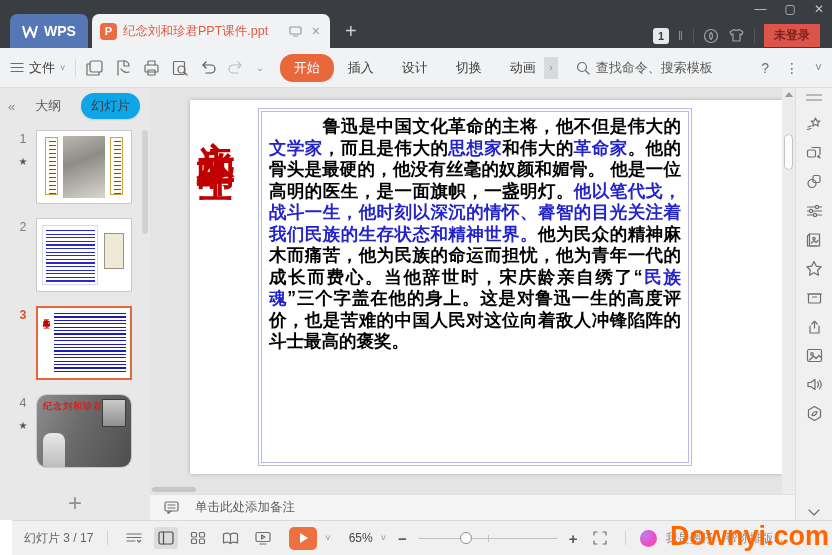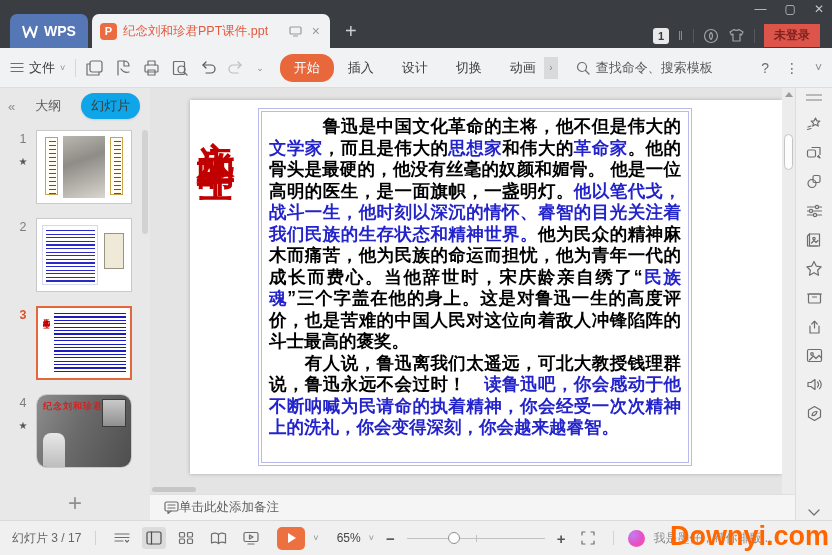--- a/index.html
+++ b/index.html
@@ -118,35 +118,35 @@
     text-align:justify; }
   .hscroll { position:absolute; left:2px; bottom:2px; width:44px; height:5px;
     background:#c6c6c7; border-radius:3px; }
   .vscroll { position:absolute; right:0; top:0; bottom:0; width:13px; background:#ececed; }
   .vs-up { position:absolute; top:4px; left:3px; width:0; height:0;
     border-left:4px solid transparent; border-right:4px solid transparent;
     border-bottom:5px solid #9a9a9a; }
   .vs-thumb { position:absolute; top:46px; left:2px; width:9px; height:36px;
     background:#fcfcfc; border:1px solid #c4c4c5; border-radius:5px; }
   .notesbar { height:26px; background:#f5f5f6; border-top:1px solid #e0e0e1;
-    display:flex; align-items:center; gap:0; padding:0 14px; }
+    display:flex; align-items:center; gap:16px; padding:0 14px; }
   .notes-text { color:#5f5f5f; font-size:12.5px; }
 
   
   .rightpanel { width:37px; flex:none; background:#f0f0f1; border-left:1px solid #ddddde;
     display:flex; flex-direction:column; align-items:center; padding-top:6px; gap:0; }
   .rp-handle { width:16px; height:7px; border-top:2px solid #b9b9ba; border-bottom:2px solid #b9b9ba;
     margin-bottom:8px; cursor:grab; }
   .rp-btn { width:28px; height:29px; display:flex; align-items:center; justify-content:center;
     cursor:pointer; }
   .rp-bottom { margin-top:auto; padding-bottom:4px; cursor:pointer; }
 
   
   .statusbar { position:relative; height:35px; background:#f0f0f1; border-top:1px solid #d9d9da;
-    display:flex; align-items:center; padding:0 12px; gap:8px; }
+    display:flex; align-items:center; padding:0 12px; gap:8px;margin-left:12px; }
   .sb-text { color:#666; font-size:12px; white-space:nowrap; }
   .sb-div { width:1px; height:14px; background:#d2d2d3; margin:0 6px; }
   .sb-btn { display:flex; align-items:center; justify-content:center; padding:4px;
     border-radius:3px; cursor:pointer; }
   .sb-btn.pressed { background:#dcdcdd; }
   .play-btn { width:28px; height:23px; background:#ed7140; border-radius:5px;
     display:flex; align-items:center; justify-content:center; cursor:pointer; margin-left:6px; }
   .play-tri { width:0; height:0; border-left:8px solid #fff; border-top:5px solid transparent;
     border-bottom:5px solid transparent; margin-left:2px; }
   .caret { color:#8b8b8b; font-size:9px; cursor:pointer; }
@@ -341,21 +341,20 @@
     <div class="add-slide">+</div>
     <div class="side-scroll"></div>
   </div>
 
   <div class="center">
     <div class="canvas-area">
       <div class="slide">
         <div class="vtitle">永远的斗士</div>
         <div class="textbox">
           <p><span style="color: rgb(0, 0, 0);">　　　鲁迅是中国文化革命的主将，他不但是伟大的</span><span style="color: rgb(35, 35, 203);">文学家</span><span style="color: rgb(0, 0, 0);">，而且是伟大的</span><span style="color: rgb(35, 35, 203);">思想家</span><span style="color: rgb(0, 0, 0);">和伟大的</span><span style="color: rgb(35, 35, 203);">革命家</span><span style="color: rgb(0, 0, 0);">。他的骨头是最硬的，他没有丝毫的奴颜和媚骨。 他是一位高明的医生，是一面旗帜，一盏明灯。</span><span style="color: rgb(35, 35, 203);">他以笔代戈，战斗一生，他时刻以深沉的情怀、睿智的目光关注着我们民族的生存状态和精神世界。</span><span style="color: rgb(0, 0, 0);">他为民众的精神麻木而痛苦，他为民族的命运而担忧，他为青年一代的成长而费心。当他辞世时，宋庆龄亲自绣了“</span><span style="color: rgb(35, 35, 203);">民族魂</span><span style="color: rgb(0, 0, 0);">”三个字盖在他的身上。这是对鲁迅一生的高度评价，也是苦难的中国人民对这位向着敌人冲锋陷阵的斗士最高的褒奖。</span></p>
-          <p><span style="color: rgb(0, 0, 0);">　　有人说，鲁迅离我们太遥远，可北大教授钱理群说，鲁迅永远不会过时！　</span><span style="color: rgb(35, 35, 203);">读鲁迅吧，你会感动于他不断呐喊为民请命的执着精神，你会经受一次次精神上的洗礼，你会变得深刻，你会越来越睿智。</span></p>
         </div>
       </div>
       <div class="hscroll"></div>
       <div class="vscroll">
         <div class="vs-up"></div>
         <div class="vs-thumb"></div>
       </div>
     </div>
     <div class="notesbar">
       <svg width="15" height="13" viewBox="0 0 15 13" class="ic">

